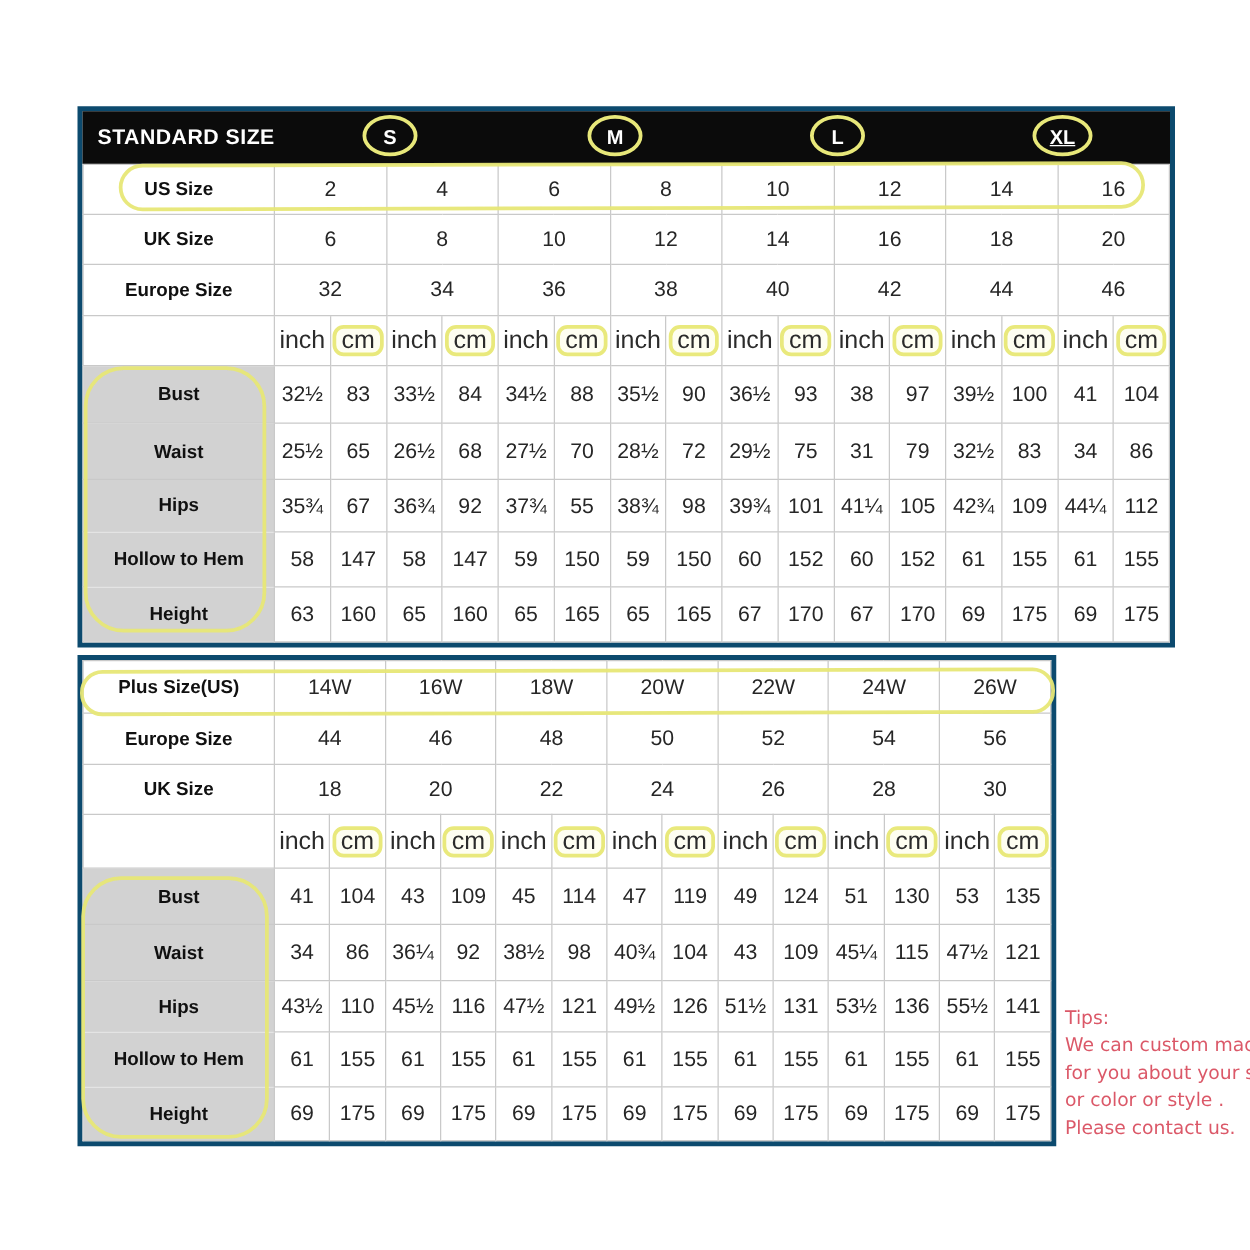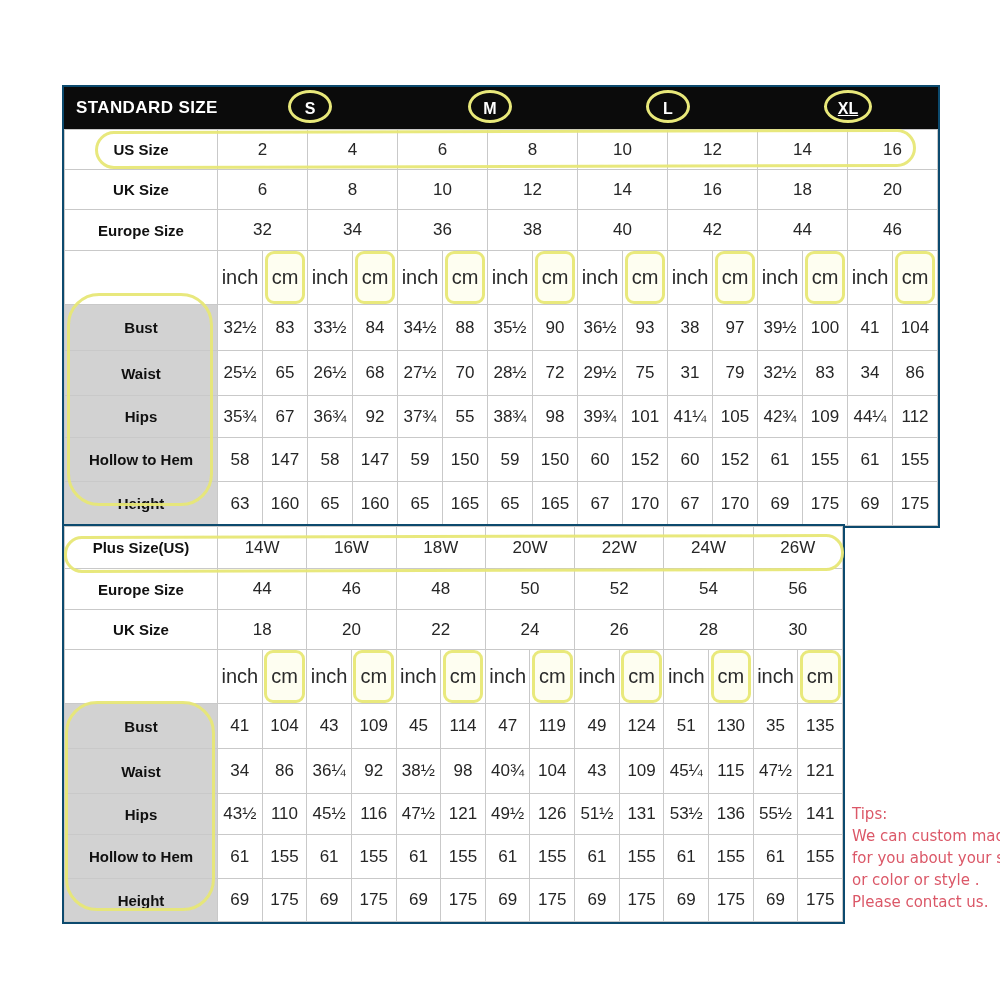--- a/index.html
+++ b/index.html
@@ -1,20 +1,20 @@
 <!DOCTYPE html>
 <html><head>
 <meta charset="utf-8">
 <style>
   html,body{margin:0;padding:0;background:#ffffff;}
   .canvas{position:relative;width:1000px;height:1000px;background:#ffffff;overflow:hidden;
           font-family:"Liberation Sans",sans-serif;}
 
   
-  .tbl-box{position:absolute;border:2px solid #0c4a6e;background:#ffffff;box-sizing:border-box;}
+  .tbl-box{position:absolute;border:4px solid #0c4a6e;background:#ffffff;box-sizing:border-box;}
   #table1{left:62px;top:85px;width:878px;}
   #table2{left:62px;top:524px;width:783px;}
 
   
   .t1-header{position:relative;background:#0b0b0b;height:42px;}
   .t1-title{color:#ffffff;font-weight:bold;font-size:17px;line-height:42px;
             padding-left:12px;letter-spacing:.4px;display:inline-block;}
   .group-circle{position:absolute;top:3px;height:33px;width:44px;border:3px solid #e8e87a;
                 border-radius:50%;color:#ffffff;font-weight:bold;font-size:16px;
                 text-align:center;line-height:32px;box-sizing:border-box;}
@@ -22,21 +22,21 @@
 
   
   table{border-collapse:collapse;table-layout:fixed;width:100%;}
   col.labelcol{width:153px;}
   td{border:1px solid #c9c9c9;text-align:center;vertical-align:middle;color:#262626;
      font-size:17px;padding:0;white-space:nowrap;overflow:hidden;}
   td.lbl{font-weight:bold;font-size:15px;color:#101010;}
   tr.unit td{font-size:20px;color:#2b2b2b;}
   tr.bodyrow td.lbl{background:#d2d2d2;}
   .cmbox{display:inline-block;border:3px solid #e9e97c;border-radius:9px;
-         padding:14px 4px;line-height:19px;min-width:24px;background:rgba(252,252,215,.35);}
+         padding:0 4px;line-height:19px;min-width:24px;background:rgba(252,252,215,.35);}
 
   
   .hl{position:absolute;border:3px solid rgba(231,231,118,.95);background:transparent;
       pointer-events:none;box-sizing:border-box;}
   #hl-us-row{left:95px;top:130px;width:821px;height:38px;border-radius:19px;transform:rotate(-.15deg);}
   #hl-t1-labels{left:67px;top:293px;width:146px;height:213px;border-radius:32px;}
   #hl-plus-row{left:64px;top:535px;width:780px;height:37px;border-radius:18px;transform:rotate(-.15deg);}
   #hl-t2-labels{left:65px;top:701px;width:150px;height:210px;border-radius:32px;}
 
   
@@ -275,21 +275,21 @@
             <td>43</td>
             <td>109</td>
             <td>45</td>
             <td>114</td>
             <td>47</td>
             <td>119</td>
             <td>49</td>
             <td>124</td>
             <td>51</td>
             <td>130</td>
-            <td>35</td>
+            <td>53</td>
             <td>135</td>
           </tr>
         <tr class="bodyrow" style="height:45px">
             <td class="lbl">Waist</td>
             <td>34</td>
             <td>86</td>
             <td>36¼</td>
             <td>92</td>
             <td>38½</td>
             <td>98</td>

